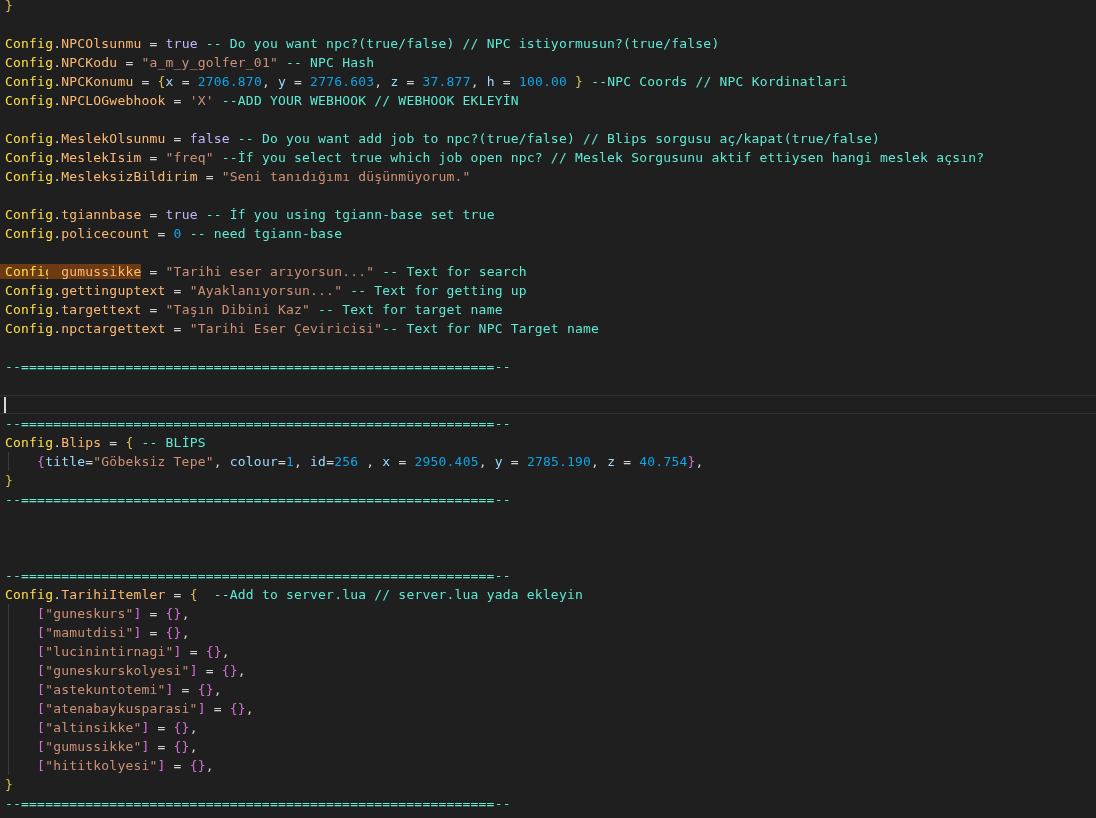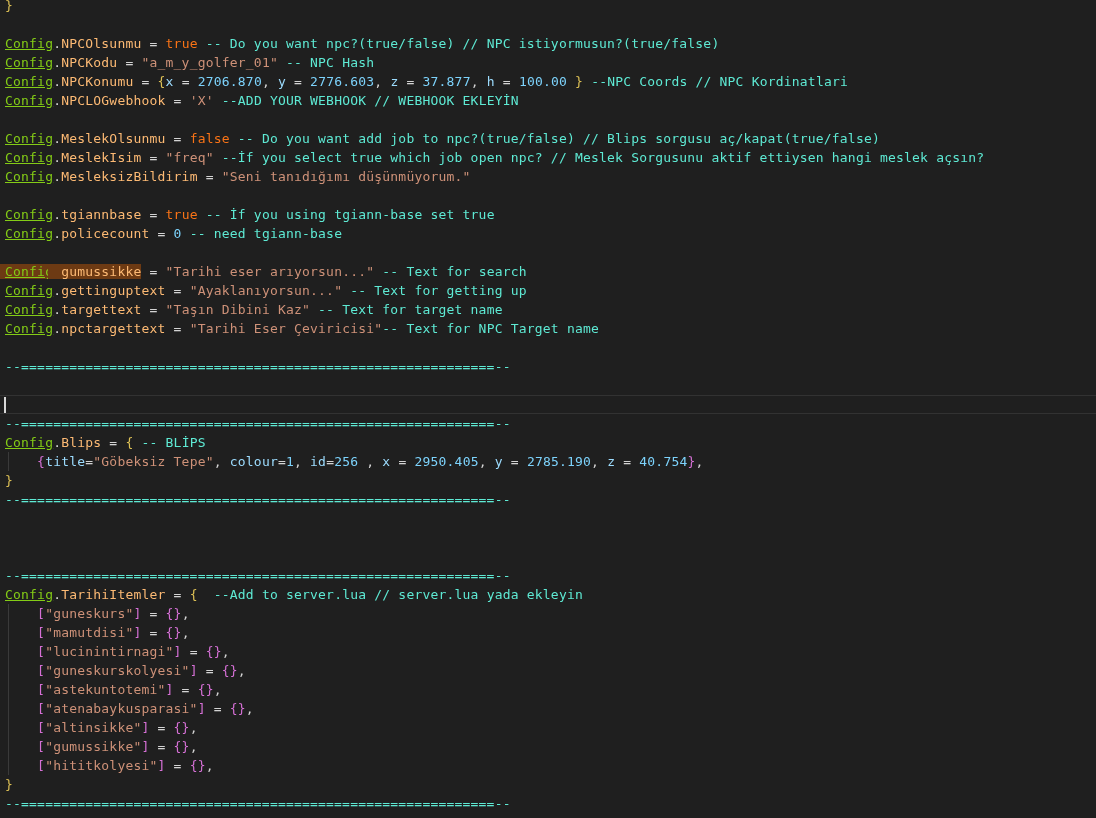--- a/index.html
+++ b/index.html
@@ -25,25 +25,25 @@
   }
   .line:first-child{margin-top:-4px;}
   .line.current{border-top:1px solid #323232;border-bottom:1px solid #323232;}
   .line.guide::before{
     content:'';position:absolute;left:8px;top:0;bottom:0;width:1px;background:#3a3a3a;
   }
   .cursor{
     position:absolute;left:4px;top:1px;width:2px;height:16px;background:#d8d8d8;
   }
   
-  .c-g{color:#84cc16;text-decoration:underline;}   
+  .c-g{color:#fde047;}   
   .c-pl{color:#d4d4d4;}  
   .c-p{color:#fdba74;}   
-  .c-k{color:#f97316;}   
-  .c-n{color:#7dd3fc;}   
+  .c-k{color:#c4b5fd;}   
+  .c-n{color:#0ea5e9;}   
   .c-s{color:#ce9178;}   
   .c-c{color:#5eead4;}   
   .c-v{color:#9cdcfe;}   
   .c-b1{color:#ddc055;}  
   .c-b2{color:#d670d6;}  
   .hl{background:#6d3a13;box-shadow:-5px 0 0 #6d3a13;}
 </style>
 </head>
 <body>
 

